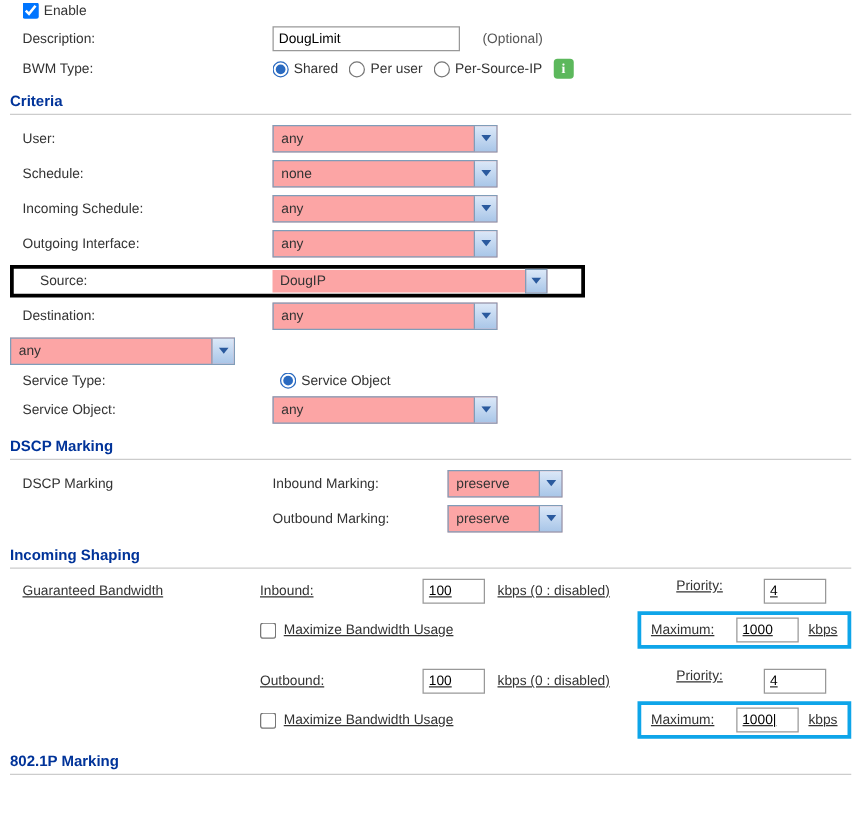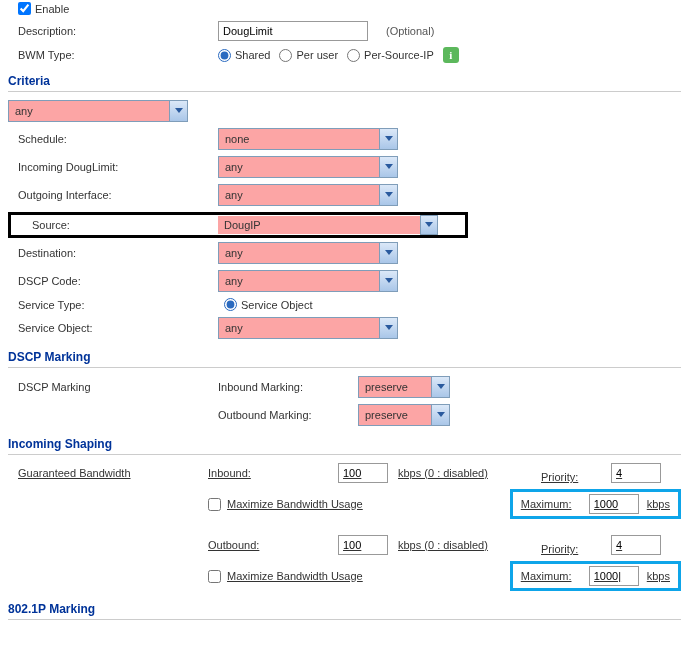--- a/index.html
+++ b/index.html
@@ -22,21 +22,21 @@
 .radio-item { display: flex; align-items: center; gap: 4px; }
 input[type="radio"] { width: 13px; height: 13px; accent-color: #2a6ac0; }
 input[type="checkbox"] { width: 13px; height: 13px; }
 .info-icon { width: 16px; height: 16px; background: #5cb85c; border-radius: 3px; display: inline-flex; align-items: center; justify-content: center; color: #fff; font-weight: bold; font-family: serif; font-size: 11px; }
 .highlight-box { border: 3px solid #000; padding: 1px; display: flex; align-items: center; }
 .highlight-source { width: 460px; }
 .bw-row { display: flex; align-items: center; margin-bottom: 6px; text-decoration: underline; }
 .bw-label { width: 200px; padding-left: 10px; }
 .bw-sublabel { width: 130px; }
 .bw-unit { margin-left: 10px; color: #333; }
-.bw-right { display: flex; align-items: flex-end; }
+.bw-right { display: flex; align-items: flex-start; }
 .max-box { border: 3px solid #0ea5e9; padding: 2px 8px; display: flex; align-items: center; gap: 8px; }
 </style>
 </head>
 <body>
 
 <div class="row">
   <div class="label-col" style="display:flex;align-items:center;gap:4px;">
     <input type="checkbox" checked="" style="">
     <span>Enable</span>
   </div>
@@ -63,20 +63,21 @@
       <input type="radio" name="bwm" style="">
       <span>Per-Source-IP</span>
     </label>
     <span class="info-icon">i</span>
   </div>
 </div>
 
 <div class="section-header">Criteria</div>
 
 <div class="row">
+  <div class="label-col">User:</div>
   <div class="select-wrap select200">
     <span class="select-text">any</span>
     <span class="select-btn">
         <svg viewBox="0 0 8 6">
           <path d="M0 0 L8 0 L4 5 Z" fill="#2a5a9e"></path>
         </svg>
       </span>
   </div>
 </div>
 
@@ -86,21 +87,21 @@
     <span class="select-text">none</span>
     <span class="select-btn">
         <svg viewBox="0 0 8 6">
           <path d="M0 0 L8 0 L4 5 Z" fill="#2a5a9e"></path>
         </svg>
       </span>
   </div>
 </div>
 
 <div class="row">
-  <div class="label-col">Incoming DougLimit:</div>
+  <div class="label-col">Incoming Schedule:</div>
   <div class="select-wrap select200">
     <span class="select-text">any</span>
     <span class="select-btn">
         <svg viewBox="0 0 8 6">
           <path d="M0 0 L8 0 L4 5 Z" fill="#2a5a9e"></path>
         </svg>
       </span>
   </div>
 </div>
 
@@ -136,21 +137,20 @@
     <span class="select-text">any</span>
     <span class="select-btn">
         <svg viewBox="0 0 8 6">
           <path d="M0 0 L8 0 L4 5 Z" fill="#2a5a9e"></path>
         </svg>
       </span>
   </div>
 </div>
 
 <div class="row">
-  <div class="label-col">DSCP Code:</div>
   <div class="select-wrap select200">
     <span class="select-text">any</span>
     <span class="select-btn">
         <svg viewBox="0 0 8 6">
           <path d="M0 0 L8 0 L4 5 Z" fill="#2a5a9e"></path>
         </svg>
       </span>
   </div>
 </div>
 

